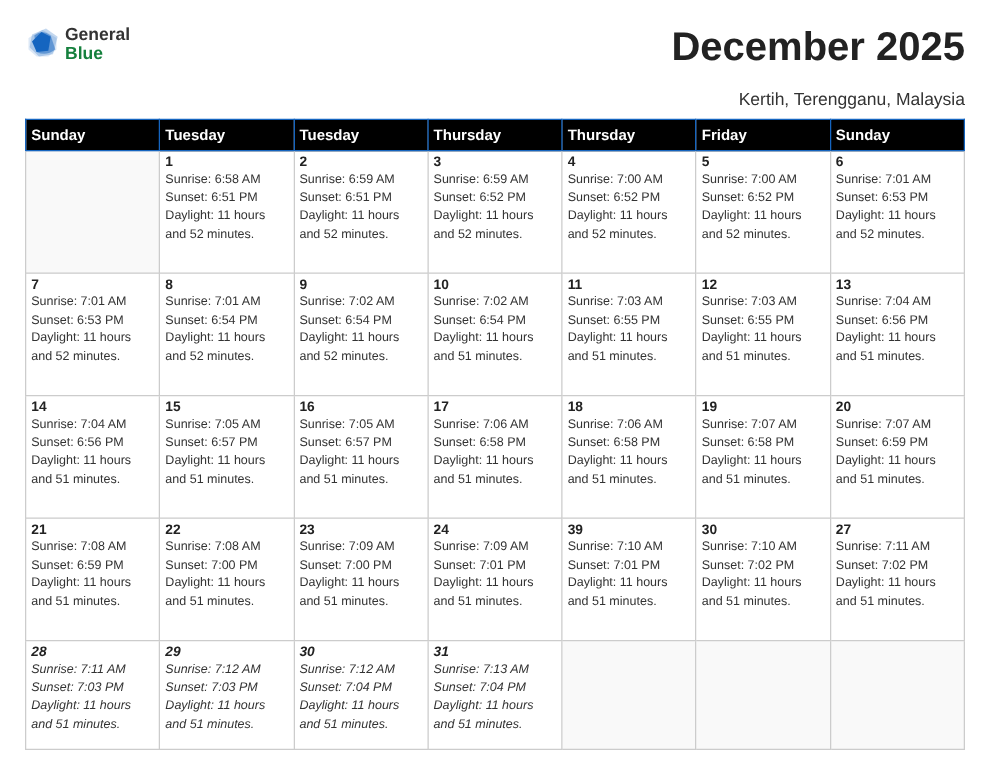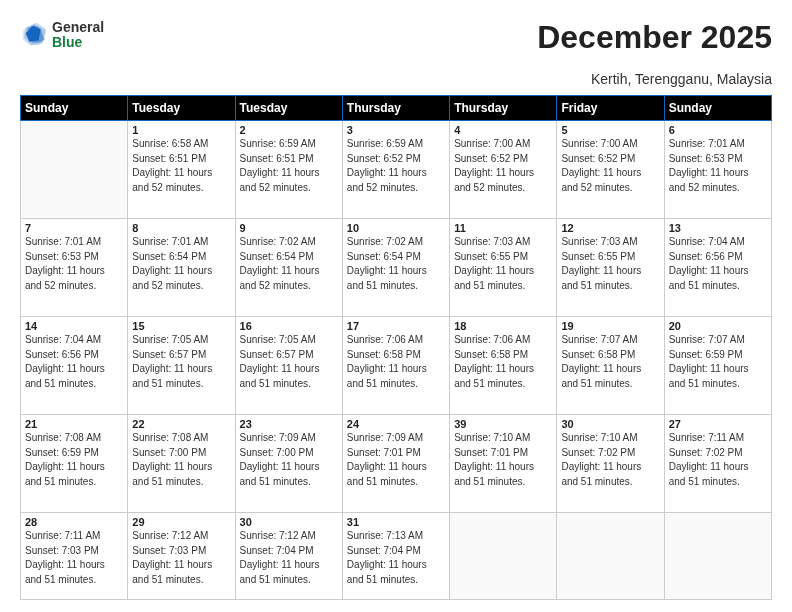--- a/index.html
+++ b/index.html
@@ -71,20 +71,21 @@
     .calendar tbody tr td {
       vertical-align: top;
       border: 1px solid #ccc;
       padding: 3px 4px;
       font-size: 9.5px;
       color: #222;
       height: 88px;
     }
     .calendar tbody tr:last-child td {
       height: 76px;
+      font-style: italic;
     }
     .day-number {
       font-weight: bold;
       font-size: 11px;
       display: block;
       margin-bottom: 1px;
     }
     .day-info {
       font-size: 10px;
       line-height: 1.45;

